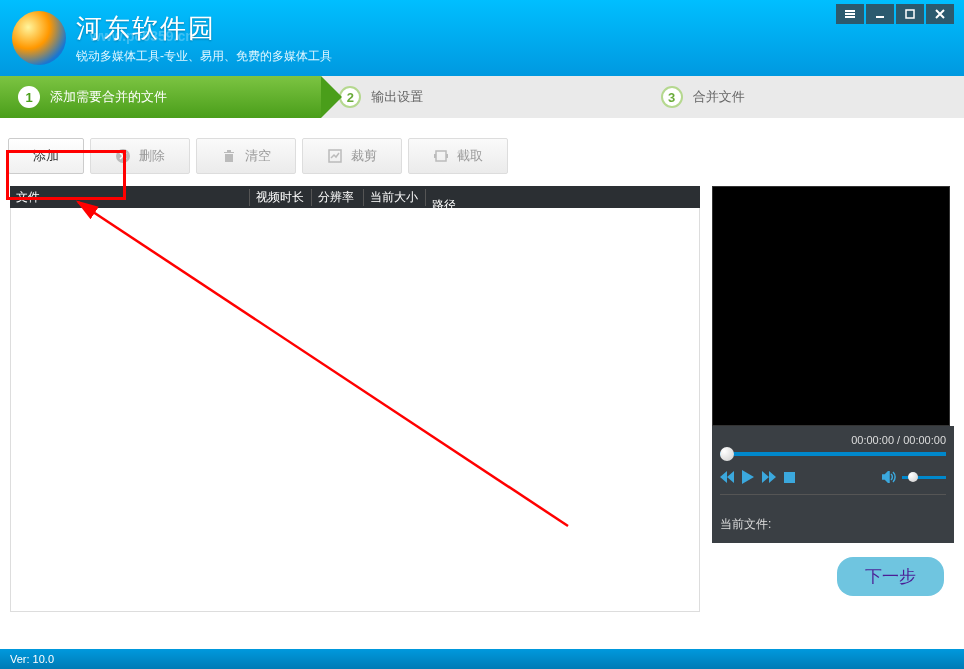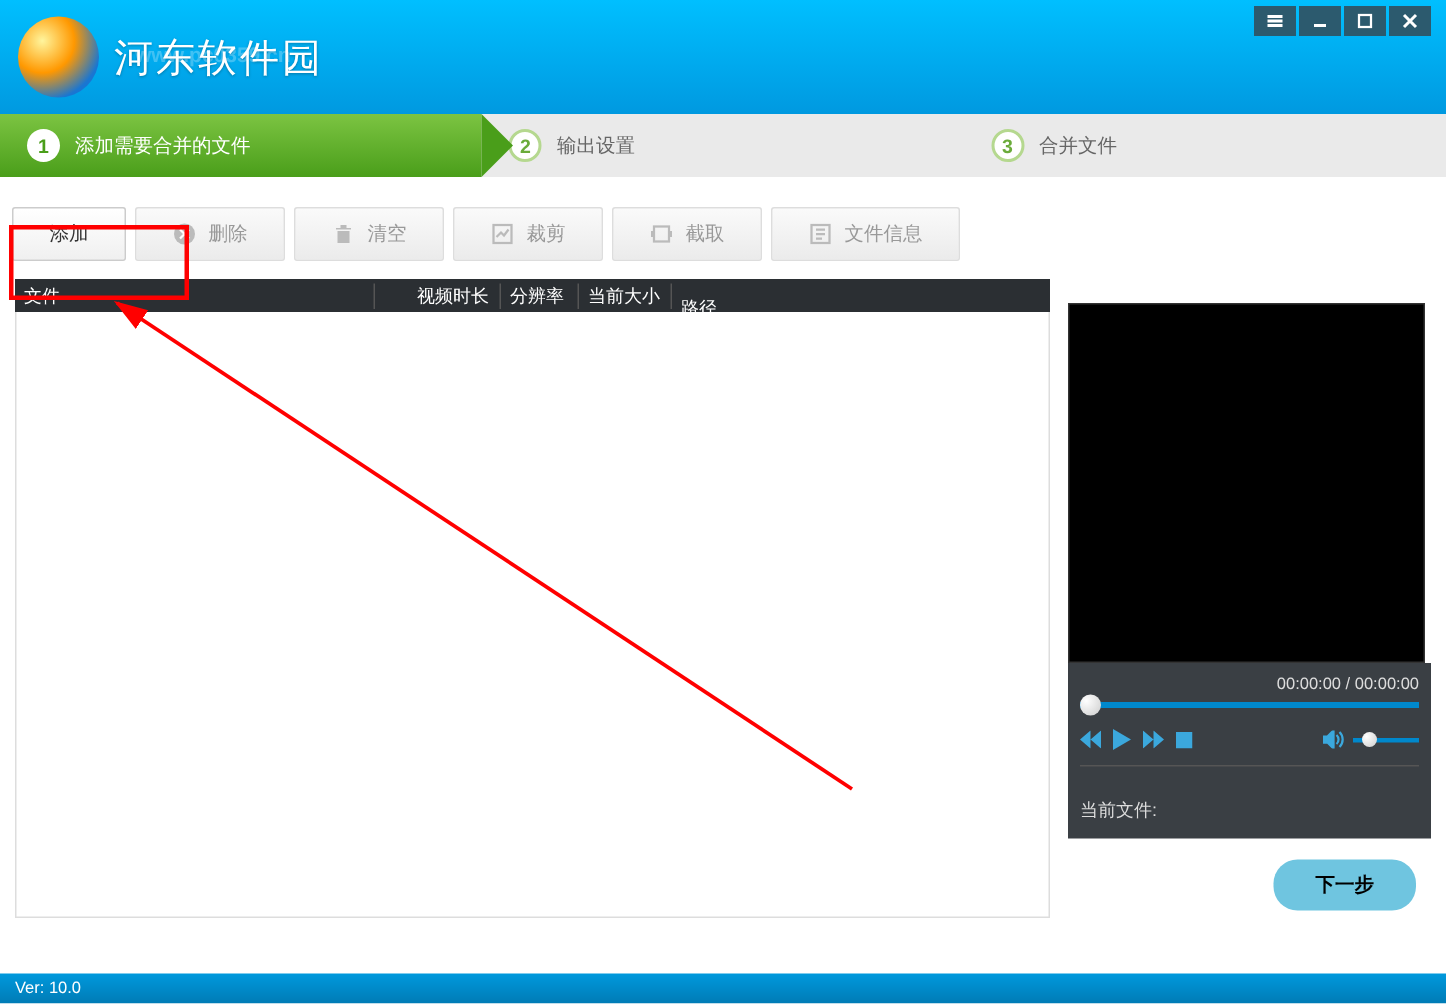--- a/index.html
+++ b/index.html
@@ -36,55 +36,56 @@
 .tool-btn.highlighted { background: linear-gradient(to bottom, #fff, #f0f0f0); color: #333; border-color: #ccc; }
 .redbox { position: absolute; top: 150px; left: 6px; width: 120px; height: 50px; border: 3px solid #ff0000; pointer-events: none; z-index: 100; }
 .tool-icon { width: 16px; height: 16px; display: inline-flex; align-items: center; justify-content: center; }
 .tool-icon svg { fill: #bbb; }
 
 .content { display: flex; padding: 0 10px; gap: 12px; }
 .table-area { flex: 1; }
 .table-header { display: flex; background: #2b2f33; color: #fff; font-size: 12px; height: 22px; align-items: center; }
 .th { padding: 0 6px; border-right: 1px solid #555; }
 .th.file { width: 240px; }
-.th.dur { width: 62px; margin-left: 22px; }
+.th.dur { width: 62px; }
 .th.res { width: 52px; }
 .th.size { width: 62px; }
 .th.path { flex: 1; border-right: none; margin-top: 16px; }
 .table-body { height: 404px; background: #fff; border: 1px solid #ddd; border-top: none; position: relative; }
 
-.preview { width: 242px; margin-top: 16px; }
+.preview { width: 242px; }
 .video-box { width: 238px; height: 240px; background: #000; border: 1px solid #333; }
 .controls { background: #3a3f44; padding: 6px 8px 10px; }
 .time-row { text-align: right; color: #ddd; font-size: 11px; padding: 2px 0 6px; }
 .seek { position: relative; height: 4px; background: #0088cc; margin-bottom: 14px; }
 .seek-knob { position: absolute; left: 0; top: -5px; width: 14px; height: 14px; border-radius: 50%; background: radial-gradient(circle at 30% 30%, #fff, #ccc); }
 .play-controls { display: flex; align-items: center; gap: 8px; }
 .pc-btn { color: #3ba8dd; cursor: pointer; display: inline-flex; }
 .pc-btn svg { fill: #3ba8dd; }
 .vol-area { margin-left: auto; display: flex; align-items: center; gap: 6px; }
 .vol-slider { width: 44px; height: 3px; background: #0088cc; position: relative; }
 .vol-knob { position: absolute; left: 6px; top: -4px; width: 10px; height: 10px; border-radius: 50%; background: radial-gradient(circle at 30% 30%, #fff, #ccc); }
 .file-row { color: #ddd; font-size: 12px; padding-top: 21px; border-top: 1px solid #555; margin-top: 10px; }
 
 .next-area { text-align: right; padding: 14px 10px 0 0; }
-.next-btn { background: #6fc5e0; color: #000000; border: none; padding: 8px 28px; border-radius: 16px; font-size: 13px; cursor: pointer; font-weight: bold; }
+.next-btn { background: #6fc5e0; color: #4c1d95; border: none; padding: 8px 28px; border-radius: 16px; font-size: 17px; cursor: pointer; }
 
 .footer { position: absolute; bottom: 0; left: 0; right: 0; background: linear-gradient(to bottom, #0099dd, #007bb5); color: #fff; font-size: 11px; padding: 4px 10px; }
 
 .arrow-line { position: absolute; top: 196px; left: 8px; pointer-events: none; z-index: 99; }
 </style>
 </head>
 <body>
 
 <div class="header">
   <div class="logo-area">
     <div class="logo-icon"></div>
     <div class="logo-text">
       <div class="logo-title">河东软件园</div>
+      <div class="logo-subtitle">锐动多媒体工具-专业、易用、免费的多媒体工具</div>
     </div>
   </div>
   <div class="watermark">www.pc0359.cn</div>
   <div class="win-controls">
     <div class="win-btn">
         <svg width="12" height="12" viewBox="0 0 12 12">
           <rect x="1" y="2" width="10" height="2"></rect>
           <rect x="1" y="5" width="10" height="2"></rect>
           <rect x="1" y="8" width="10" height="2"></rect>
         </svg>
@@ -154,29 +155,20 @@
   </button>
   <button class="tool-btn">
     <span class="tool-icon">
         <svg viewBox="0 0 16 16" width="16" height="16">
           <rect x="3" y="3" width="10" height="10" fill="none" stroke="#bbb" stroke-width="1.5"></rect>
           <rect x="1" y="6" width="2" height="4"></rect>
           <rect x="13" y="6" width="2" height="4"></rect>
         </svg>
       </span>
     <span>截取</span>
-  </button>
-  <button class="tool-btn">
-    <span class="tool-icon">
-        <svg viewBox="0 0 16 16" width="16" height="16">
-          <rect x="2" y="2" width="12" height="12" fill="none" stroke="#bbb" stroke-width="1.5"></rect>
-          <path d="M5 5h6M5 8h6M5 11h4" stroke="#bbb" stroke-width="1.5"></path>
-        </svg>
-      </span>
-    <span>文件信息</span>
   </button>
 </div>
 
 <div class="redbox"></div>
 
 <div class="content">
   <div class="table-area">
     <div class="table-header">
       <div class="th file">文件</div>
       <div class="th dur">视频时长</div>

